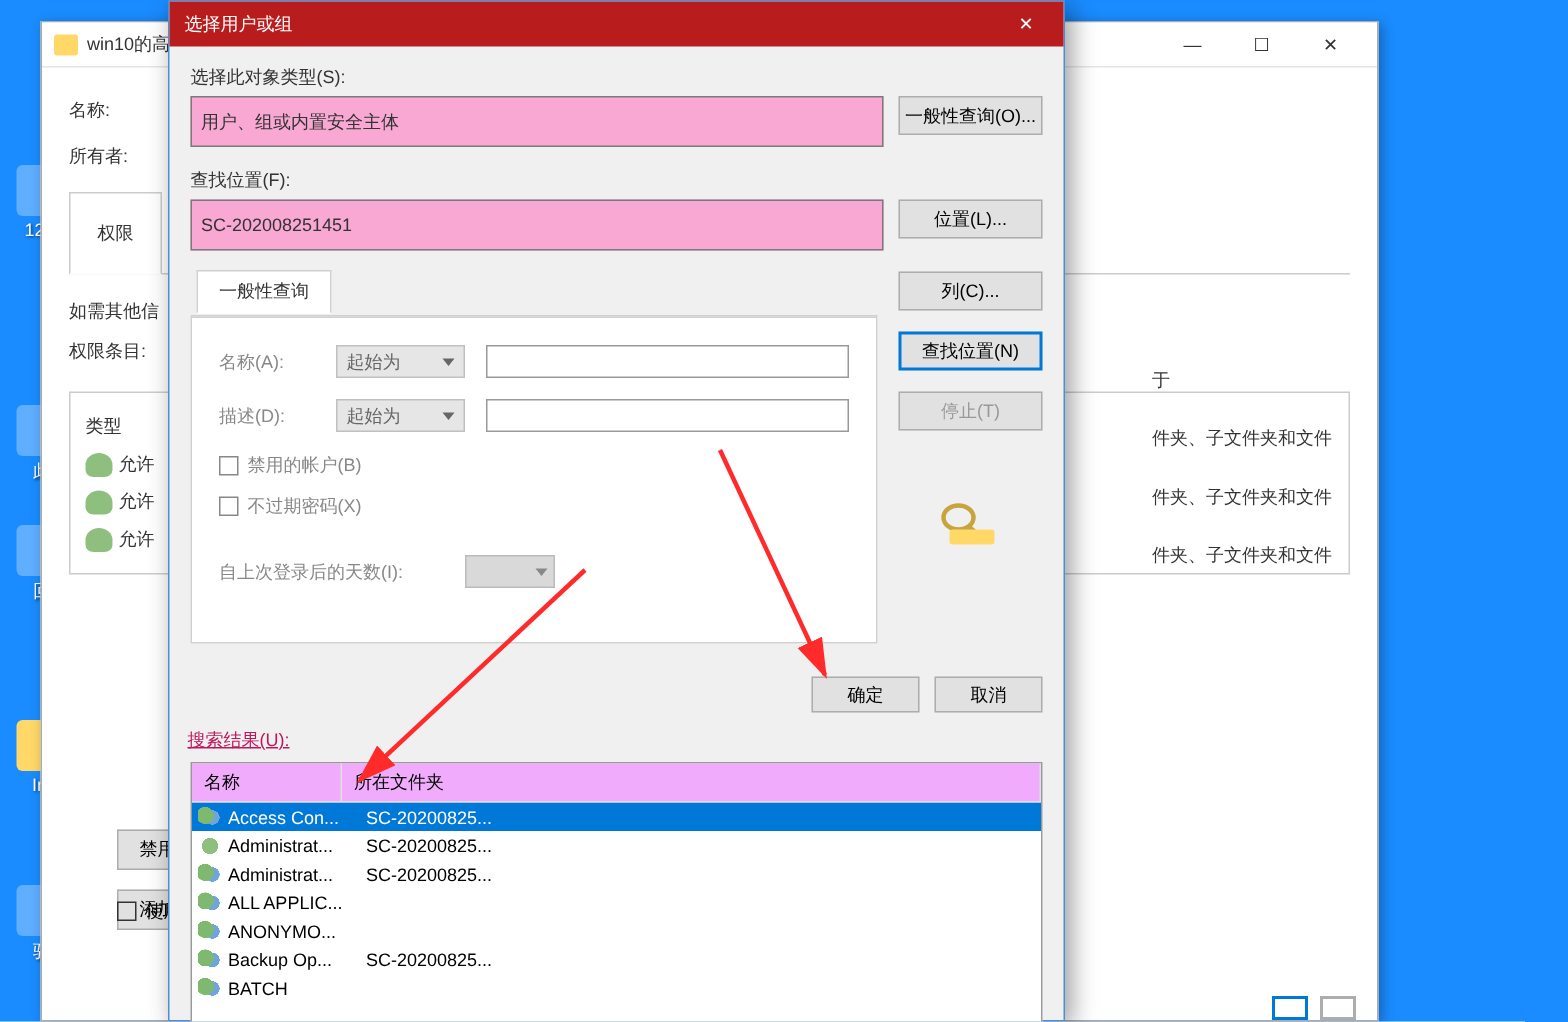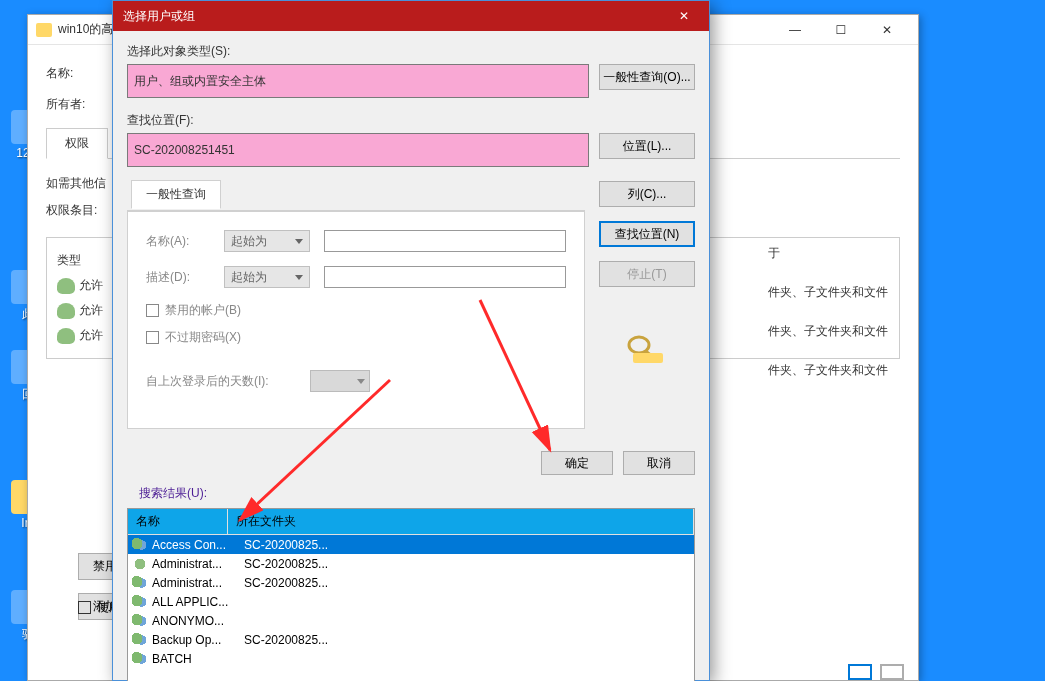--- a/index.html
+++ b/index.html
@@ -13,21 +13,21 @@
 .bg-window { position: absolute; left: 27px; top: 14px; width: 892px; height: 667px; background: #fff; border: 1px solid #aaa; box-shadow: 2px 2px 8px rgba(0,0,0,0.3); }
 .bg-titlebar { height: 30px; background: #fff; display: flex; align-items: center; padding: 0 8px; border-bottom: 1px solid #e5e5e5; }
 .bg-titlebar .folder-ico { width: 16px; height: 14px; background: #ffd868; border-radius: 2px; margin-right: 6px; }
 .bg-titlebar .title { flex: 1; color: #333; }
 .winbtn { width: 46px; height: 30px; display: flex; align-items: center; justify-content: center; color: #333; }
 
 .bg-body { padding: 20px 18px; color: #333; }
 .bg-row { display: flex; align-items: center; margin-bottom: 14px; }
 .bg-row .lbl { width: 60px; }
 .bg-tabs { border-bottom: 1px solid #ccc; margin-bottom: 16px; }
-.bg-tab { display: inline-block; padding: 6px 18px; border: 1px solid #ccc; border-bottom: 1px solid #fff; background: #fff; position: relative; top: 1px; }
+.bg-tab { display: inline-block; padding: 18px 18px; border: 1px solid #ccc; border-bottom: 1px solid #fff; background: #fff; position: relative; top: 1px; }
 .bg-panel { border: 1px solid #ccc; padding: 10px; margin-top: 18px; }
 .bg-panel-hdr { display: flex; font-weight: 400; padding: 4px 0; }
 .bg-panel-hdr .c1 { width: 60px; }
 .perm-row { display: flex; align-items: center; padding: 4px 0; }
 .perm-row .c1 { width: 60px; display: flex; align-items: center; }
 .person-ico { width: 18px; height: 16px; background: #8fbf7f; border-radius: 50% 50% 30% 30%; margin-right: 4px; display: inline-block; }
 .right-col { position: absolute; right: 30px; top: 230px; color: #333; }
 .right-col div { margin-bottom: 22px; }
 .btn-row { position: absolute; left: 50px; bottom: 60px; display: flex; gap: 14px; }
 .std-btn { padding: 4px 14px; background: #e1e1e1; border: 1px solid #adadad; cursor: pointer; }
@@ -63,23 +63,23 @@
 
 .right-btns { width: 96px; display: flex; flex-direction: column; gap: 14px; }
 .right-btns .side-btn.highlight { border: 2px solid #0078d7; }
 .right-btns .side-btn.disabled { color: #999; }
 .search-ico { width: 44px; height: 34px; margin-top: 30px; align-self: center; position: relative; }
 .search-ico svg { width: 100%; height: 100%; }
 
 .ok-row { display: flex; justify-content: flex-end; gap: 10px; padding: 10px 14px; }
 .ok-btn { width: 72px; height: 24px; background: #e1e1e1; border: 1px solid #adadad; display: flex; align-items: center; justify-content: center; cursor: pointer; }
 
-.results-label { padding: 0 26px 6px; color: #4c1d95; }
+.results-label { padding: 0 12px 6px; color: #be185d; text-decoration: underline; }
 .results { margin: 0 14px; border: 1px solid #999; background: #fff; height: 178px; position: relative; }
-.results-hdr { display: flex; background: #0ea5e9; border-bottom: 1px solid #e0e0e0; }
+.results-hdr { display: flex; background: #f0abfc; border-bottom: 1px solid #e0e0e0; }
 .results-hdr .col { padding: 4px 8px; border-right: 1px solid #e0e0e0; }
 .col-name { width: 100px; }
 .col-folder { flex: 1; }
 .res-body { overflow-y: scroll; height: 150px; }
 .res-row { display: flex; align-items: center; height: 19px; padding: 0 4px; }
 .res-row.sel { background: #0078d7; color: #fff; }
 .res-row .ri { width: 16px; height: 14px; margin-right: 4px; display: inline-block; }
 .ri-group { background: radial-gradient(circle at 30% 40%, #7fb96f 40%, transparent 41%), radial-gradient(circle at 60% 50%, #6fa5d9 40%, transparent 41%); }
 .ri-user { background: radial-gradient(circle, #8fbf7f 50%, transparent 51%); }
 .res-row .rn { width: 92px; white-space: nowrap; overflow: hidden; text-overflow: ellipsis; }

